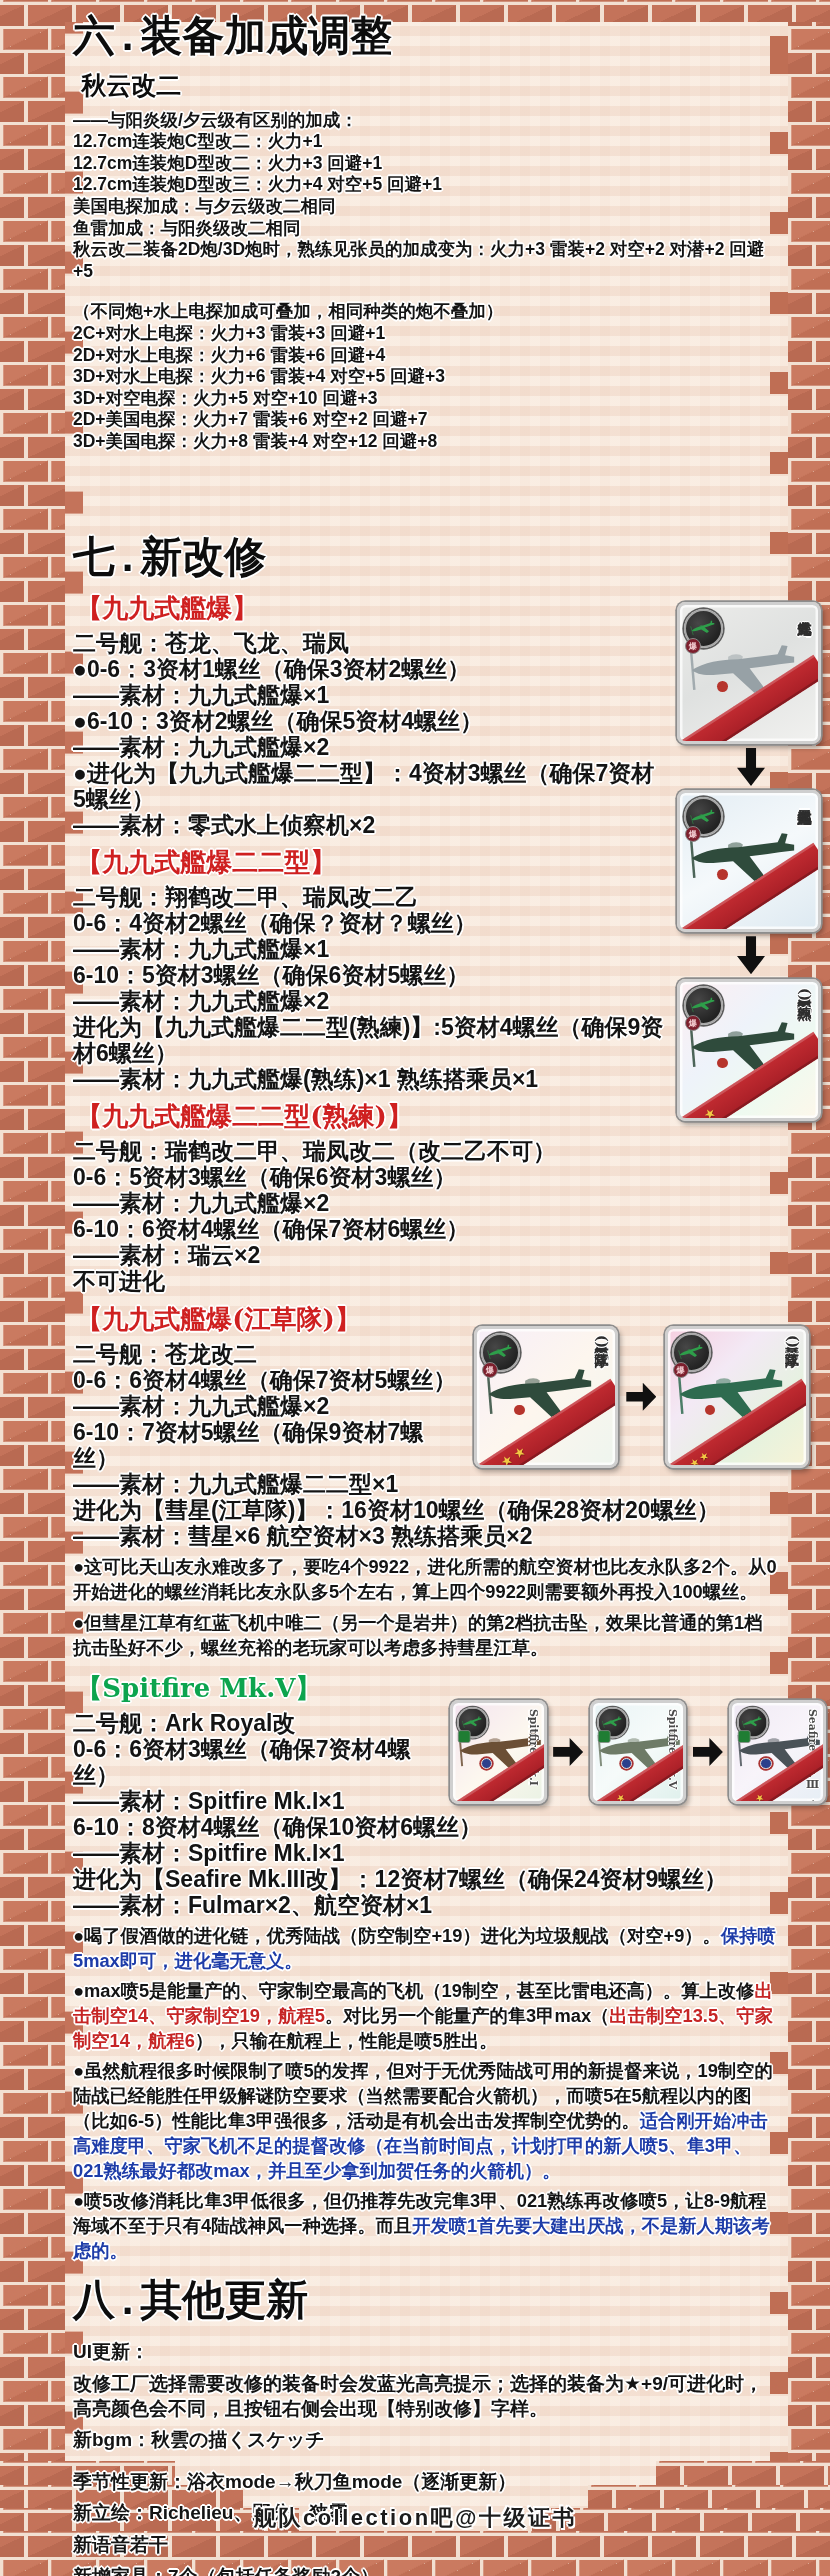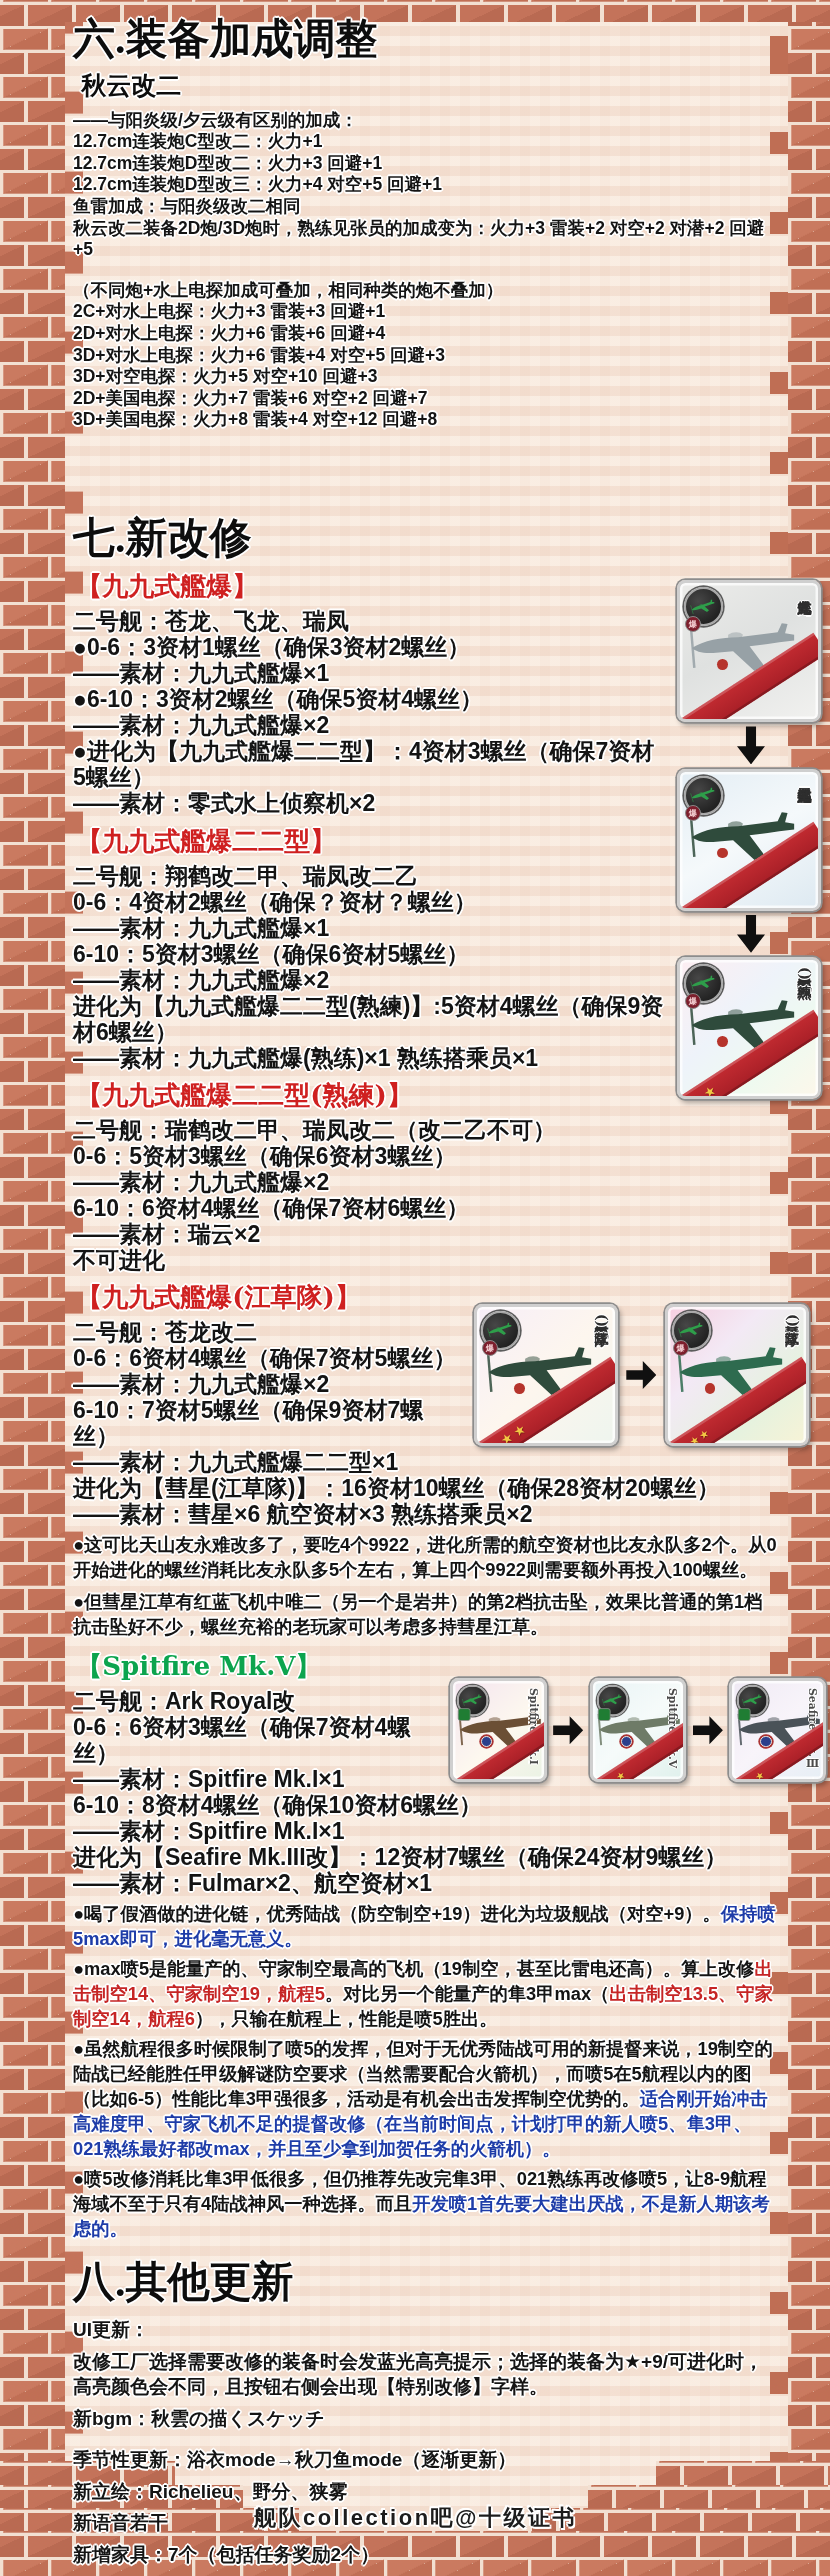--- a/index.html
+++ b/index.html
@@ -36,21 +36,21 @@
   .bb-r1l{bottom:43px;left:0;width:299px;}
   .bb-r1r{bottom:43px;right:0;width:299px;}
   .bb-r2l{bottom:66px;left:0;width:243px;}
   .bb-r2r{bottom:66px;right:0;width:243px;}
   .bb-r3l{bottom:90px;left:0;width:175px;}
   .bb-r3r{bottom:90px;right:0;width:175px;}
   
   .content{position:absolute;left:73px;top:0;width:705px;z-index:2;}
   .ol{ text-shadow:1.7px 0 0 #fff,-1.7px 0 0 #fff,0 1.7px 0 #fff,0 -1.7px 0 #fff,
        1.2px 1.2px #fff,-1.2px 1.2px #fff,1.2px -1.2px #fff,-1.2px -1.2px #fff; }
-  h1{font-family:Liberation Serif, serif;font-weight:900;color:#0d0d0d;
+  h1{font-family:Liberation Mono, monospace;font-weight:900;color:#0d0d0d;
      font-size:42px;line-height:48px;margin:0;}
   .h1-s6{margin-top:15px;}
   .h1-s7{margin-top:83px;}
   .h1-s8{margin-top:16.6px;}
   h2{font-family:"DejaVu Serif","Liberation Serif",serif;font-weight:900;color:#0d0d0d;
      font-size:25px;line-height:30px;margin:8.3px 0 8.3px 8.3px;}
   h3{font-family:"DejaVu Serif","Liberation Serif",serif;font-weight:900;
      font-size:26px;line-height:33px;margin:8.3px 0 5px 3.3px;}
   .hred{color:#cf2020;}
   .hgreen{color:#0ca44e;}
@@ -151,20 +151,21 @@
   <div class="brick-side right bricks"></div>
 
   <div class="content">
 
     <h1 class="h1-s6 ol">六.装备加成调整</h1>
     <h2 class="ol">秋云改二</h2>
     <p class="s6line ol">——与阳炎级/夕云级有区别的加成：</p>
     <p class="s6line ol">12.7cm连装炮C型改二：火力+1</p>
     <p class="s6line ol">12.7cm连装炮D型改二：火力+3 回避+1</p>
     <p class="s6line ol">12.7cm连装炮D型改三：火力+4 对空+5 回避+1</p>
+    <p class="s6line ol">美国电探加成：与夕云级改二相同</p>
     <p class="s6line ol">鱼雷加成：与阳炎级改二相同</p>
     <p class="s6line ol">秋云改二装备2D炮/3D炮时，熟练见张员的加成变为：火力+3 雷装+2 对空+2 对潜+2 回避+5</p>
     <p class="s6line mt8 ol">（不同炮+水上电探加成可叠加，相同种类的炮不叠加）</p>
     <p class="s6line ol">2C+对水上电探：火力+3 雷装+3 回避+1</p>
     <p class="s6line ol">2D+对水上电探：火力+6 雷装+6 回避+4</p>
     <p class="s6line ol">3D+对水上电探：火力+6 雷装+4 对空+5 回避+3</p>
     <p class="s6line ol">3D+对空电探：火力+5 对空+10 回避+3</p>
     <p class="s6line ol">2D+美国电探：火力+7 雷装+6 对空+2 回避+7</p>
     <p class="s6line ol">3D+美国电探：火力+8 雷装+4 对空+12 回避+8</p>
 

